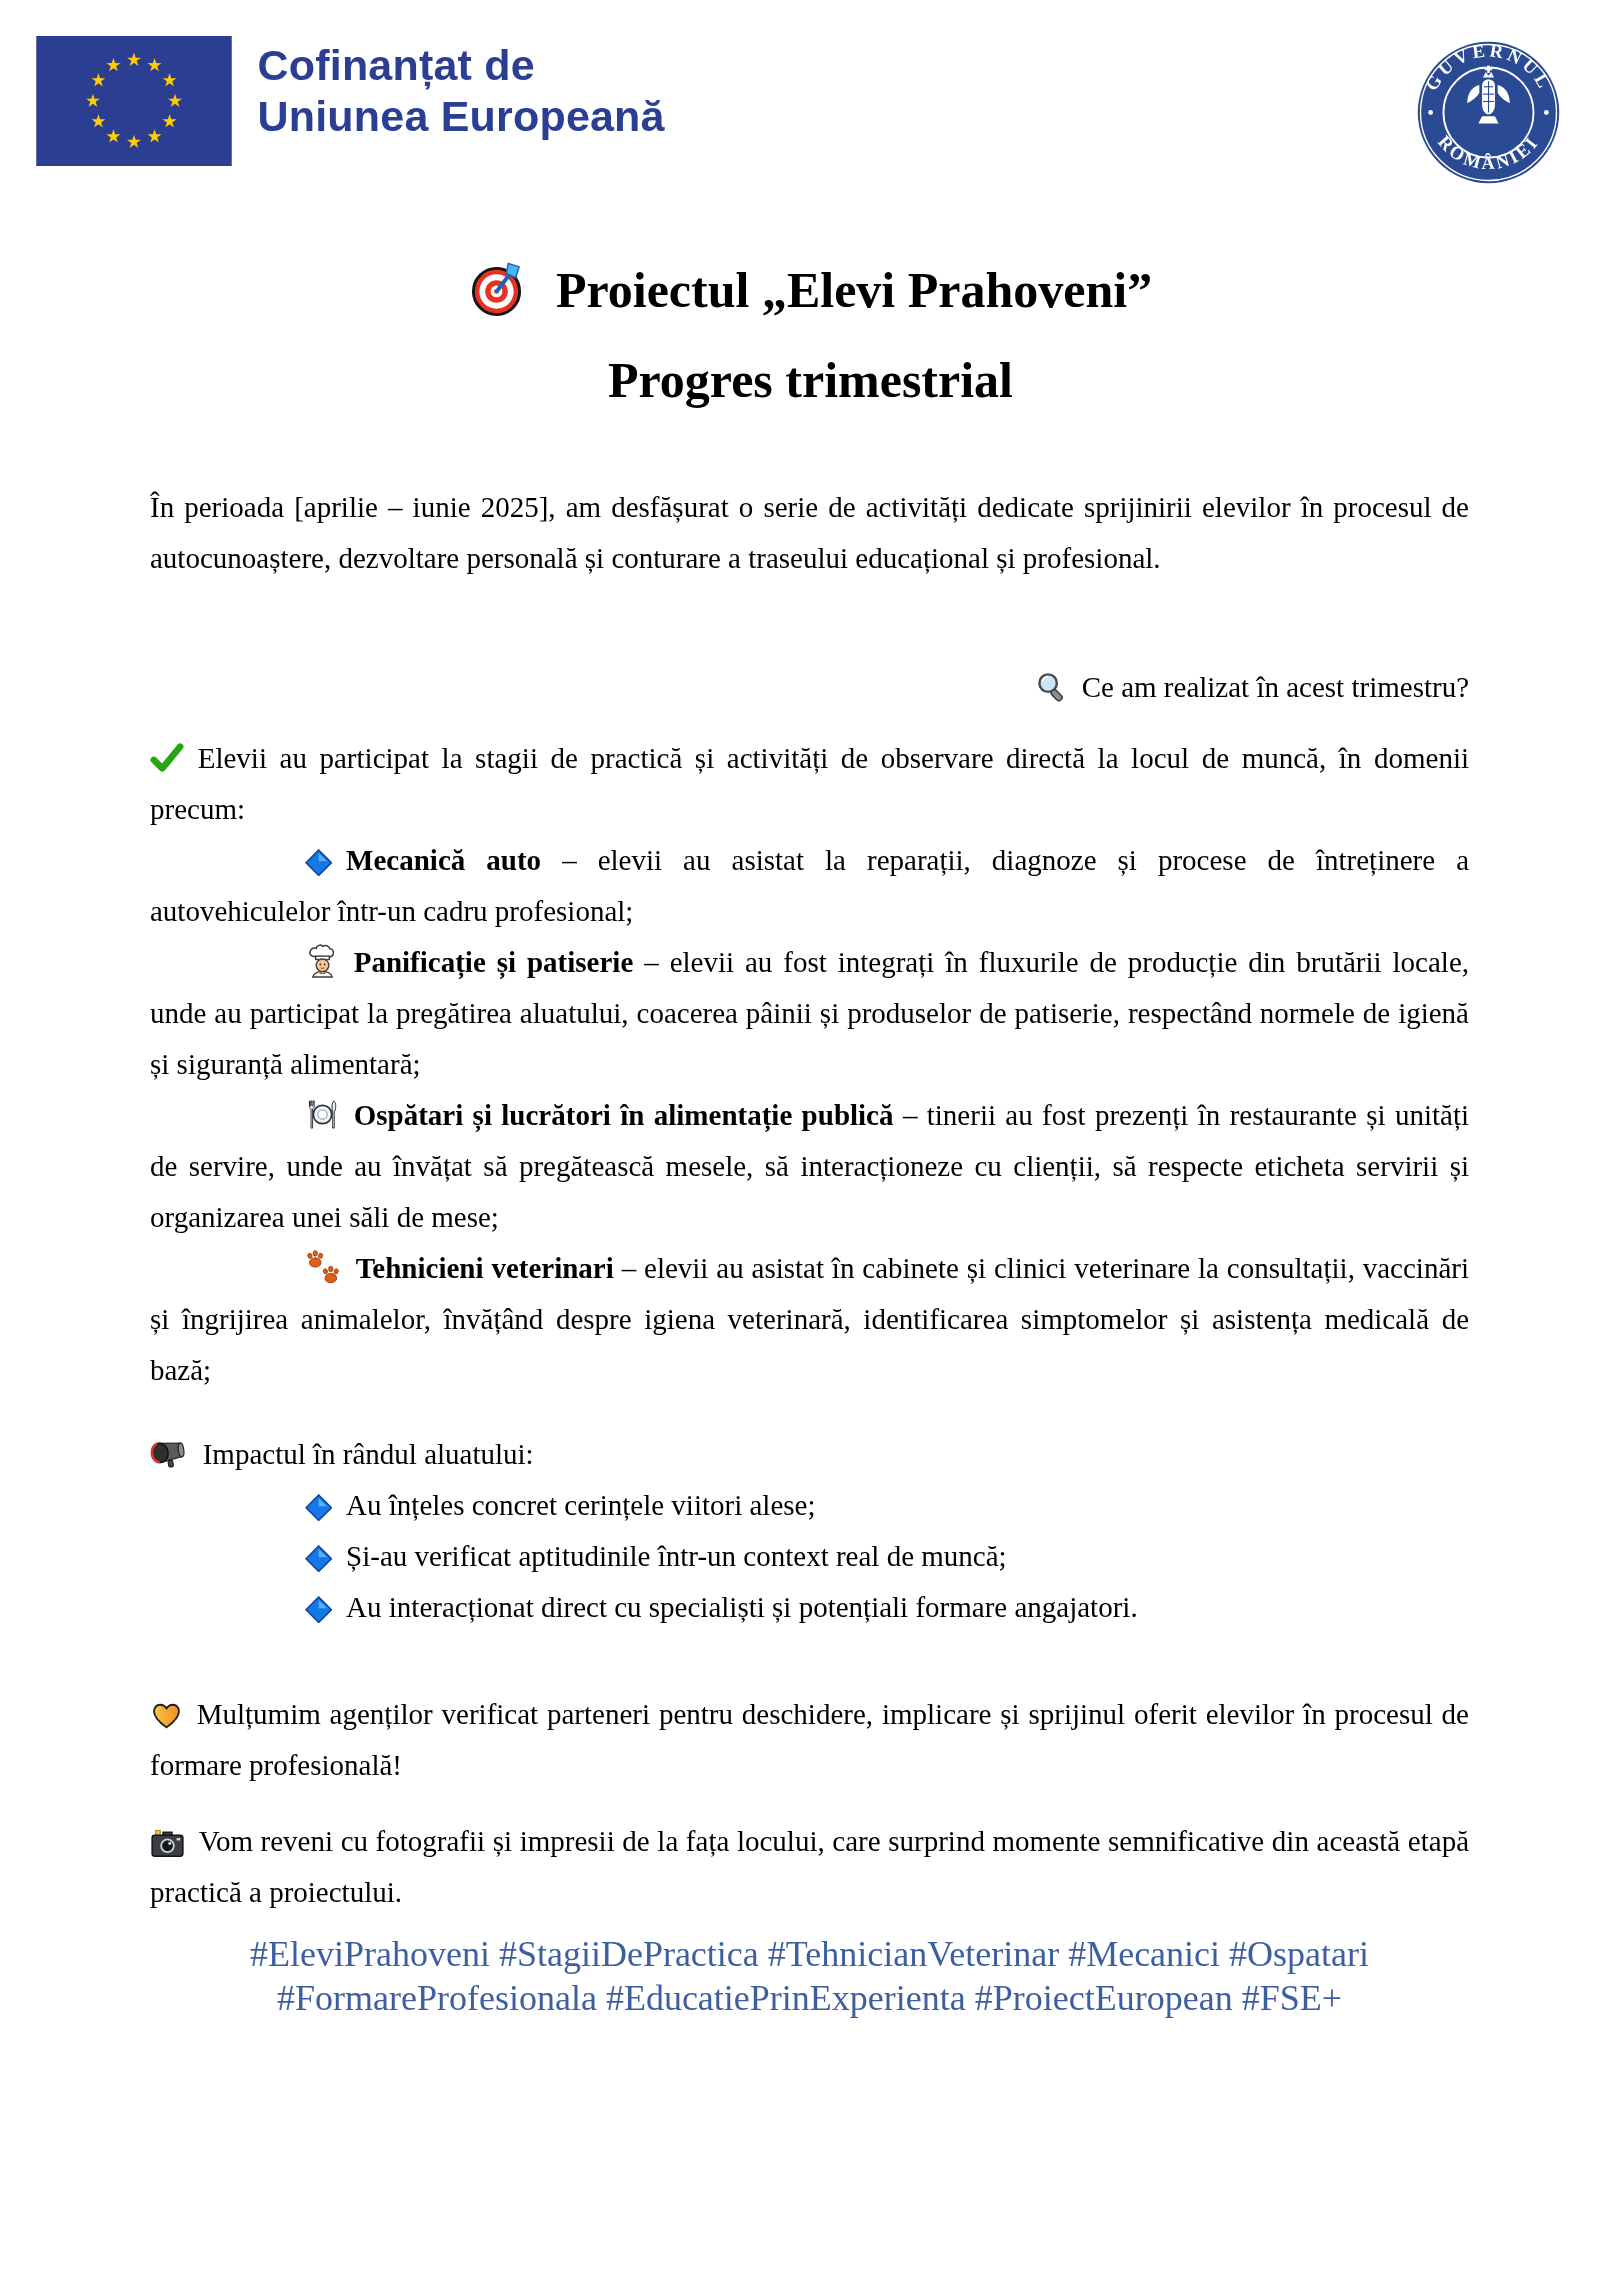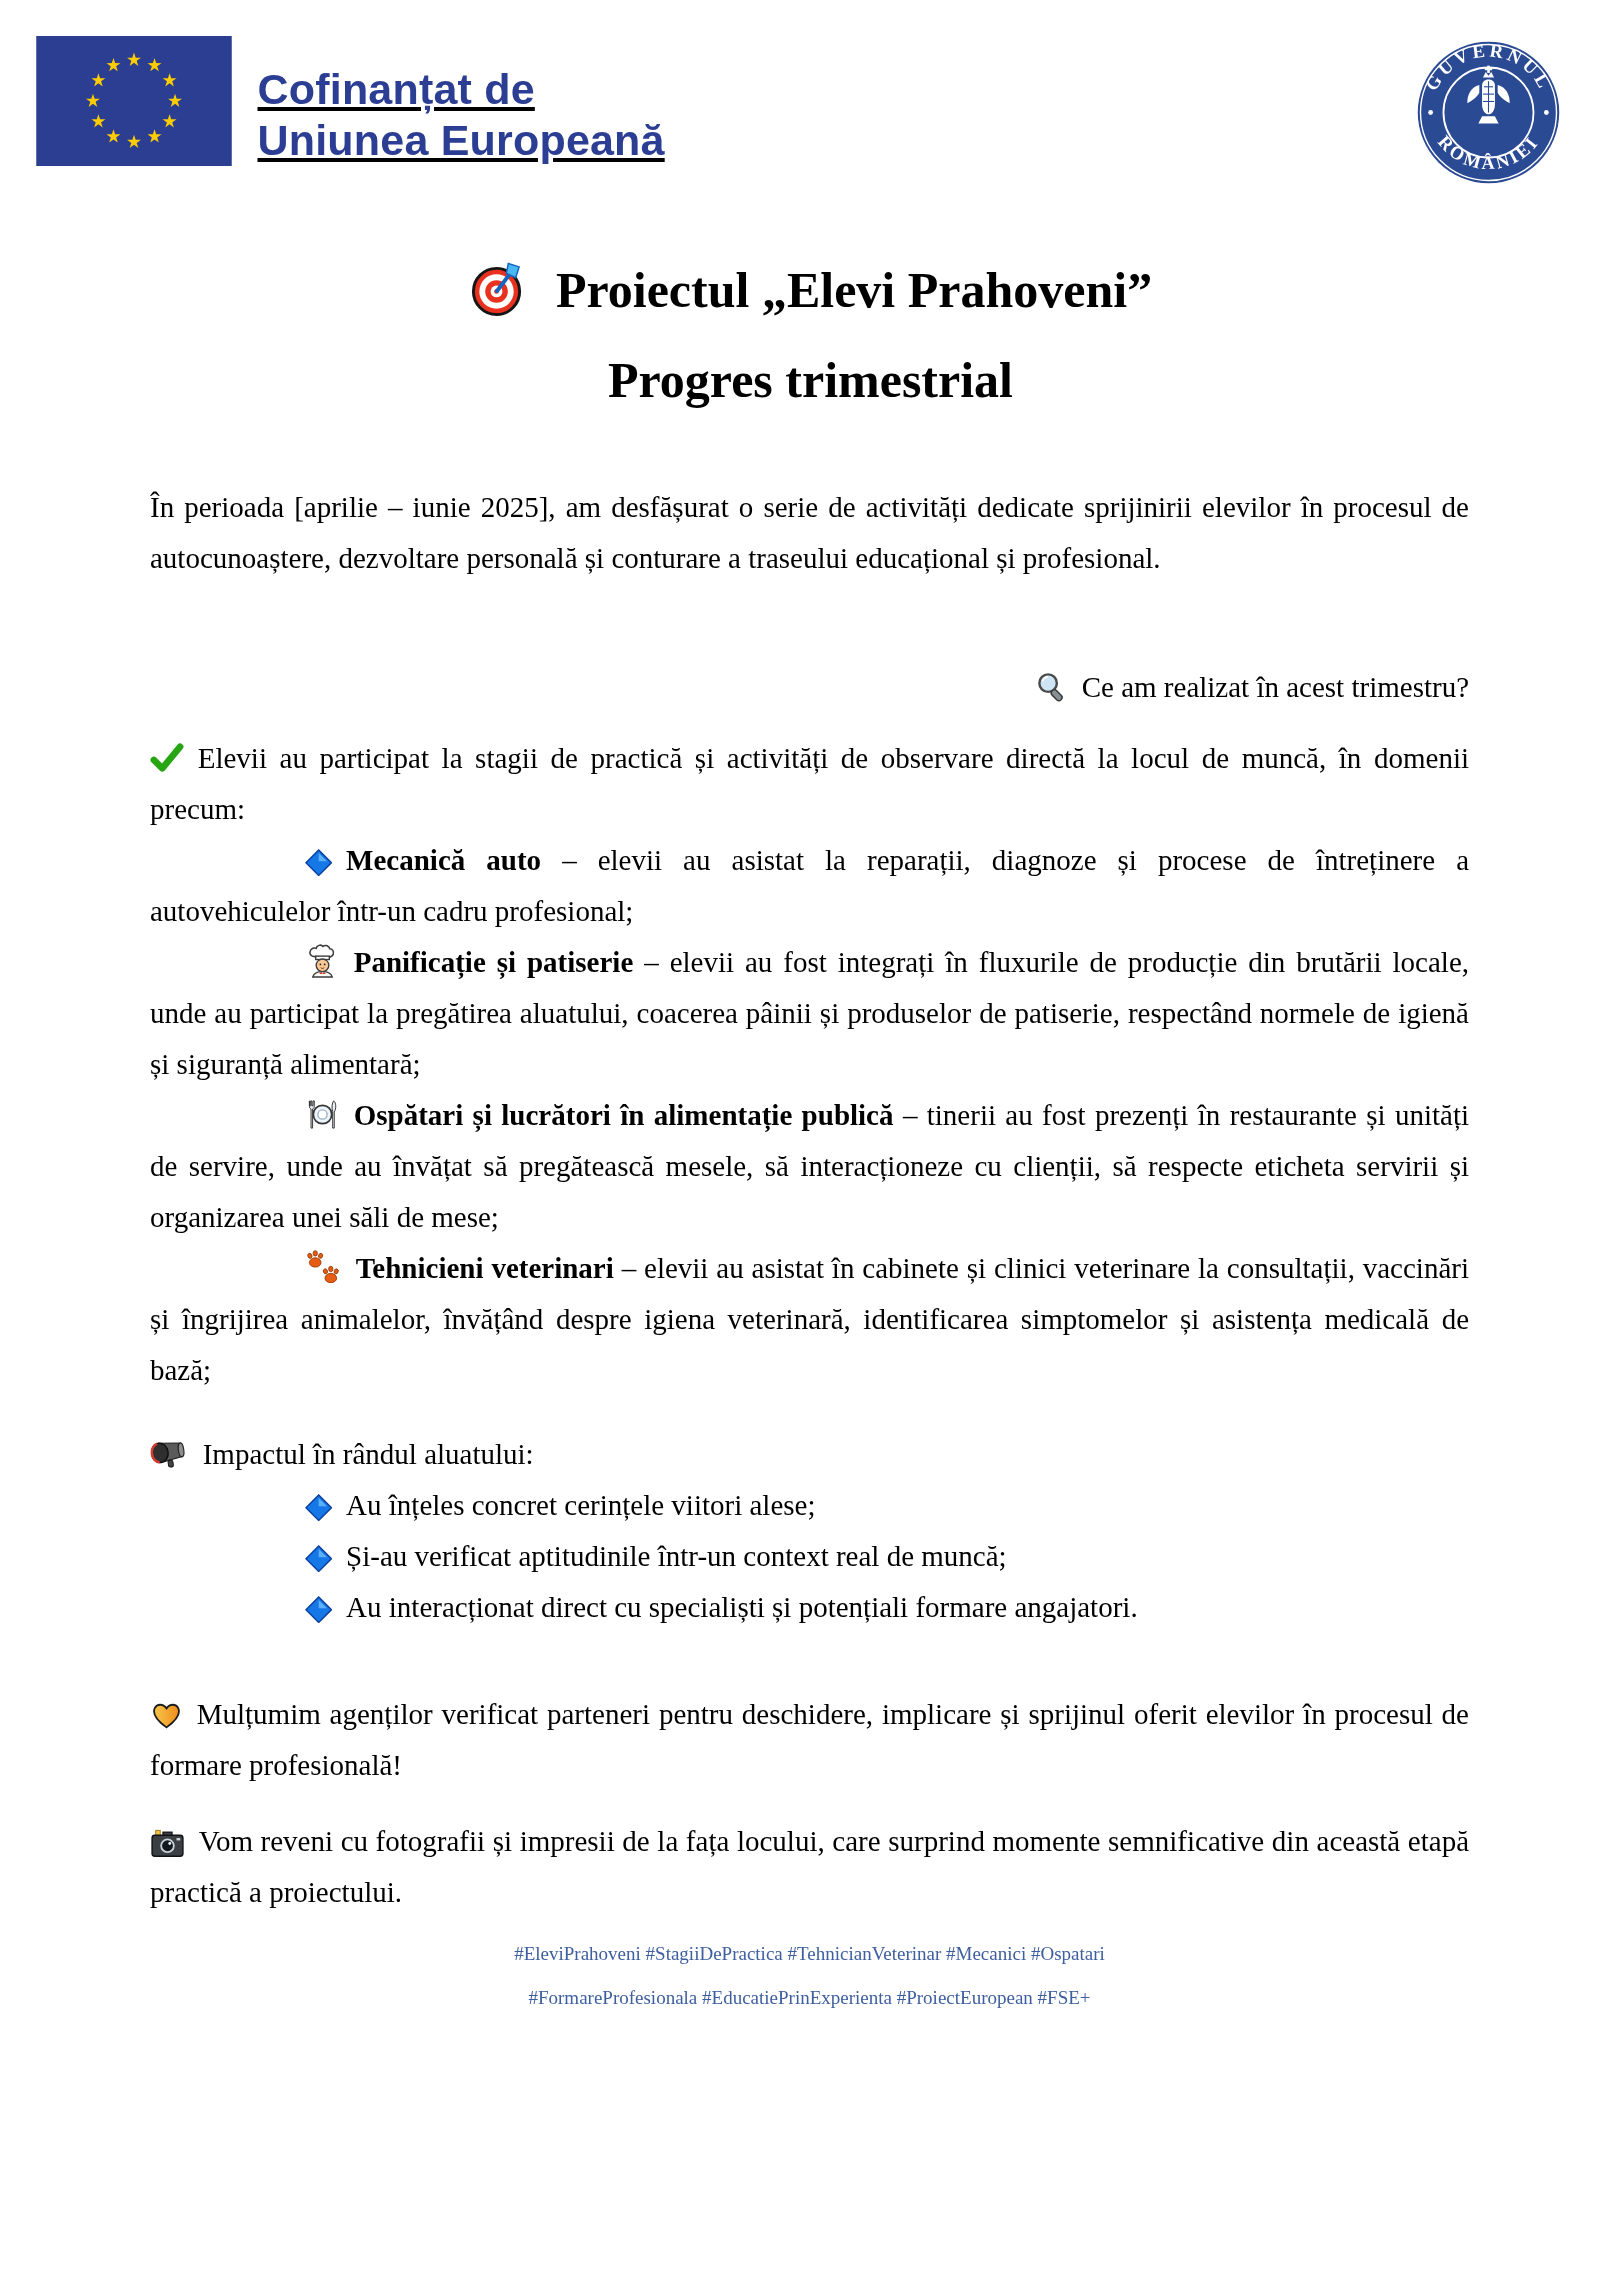--- a/index.html
+++ b/index.html
@@ -2,21 +2,21 @@
 <html><head>
 <meta charset="utf-8">
 <style>
   * { box-sizing: border-box; }
   html,body { margin:0; padding:0; background:#ffffff; }
   .page {
     position:relative; width:1621px; height:2293px; background:#fff;
     font-family:"Liberation Serif", serif; color:#000; overflow:hidden;
   }
   
-  .eu-block { position:absolute; left:36px; top:36px; display:flex; align-items:flex-end;text-decoration:underline; }
+  .eu-block { position:absolute; left:36px; top:36px; display:flex; align-items:flex-start; }
   .eu-label {
     margin-left:25.5px; margin-top:3.9px;
     font-family:"Liberation Sans", sans-serif; font-weight:bold;
     font-size:43px; line-height:51px; color:#2b3e94; letter-spacing:0.2px;
   }
   .gov-seal { position:absolute; right:59px; top:39px; }
   
   .doc-title {
     position:absolute; top:245px; left:0; width:100%;
     text-align:center; font-weight:bold; font-size:50px; line-height:90px; margin:0;
@@ -30,21 +30,21 @@
   .para { margin:0; }
   .h-realizat { margin-top:78px; font-weight:normal; text-align:right; }
   .lead { margin-top:19.6px; }
   .trade { text-indent:155px; }
   .h-impact { margin-top:33px; text-align:left; }
   .bullet { padding-left:155px; text-align:left; }
   .thanks { margin-top:56px; }
   .photos { margin-top:25.5px; }
   .hashtags {
     margin-top:13.7px; text-align:center; color:#3d5e9f;
-    font-size:19px; line-height:44px;
+    font-size:36px; line-height:44px;
   }
   .icon { vertical-align:-6.9px; }
   .mr { margin-right:13.7px; }
   b.lead-in { font-weight:bold; }
 </style>
 </head>
 <body>
 
 <div class="page">
 

